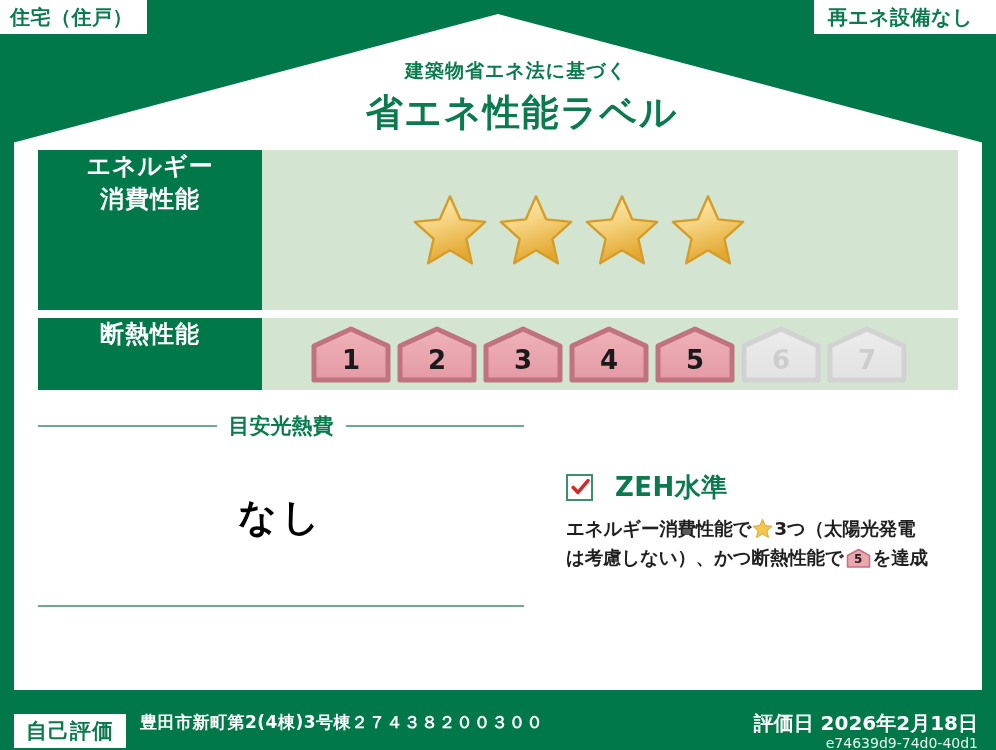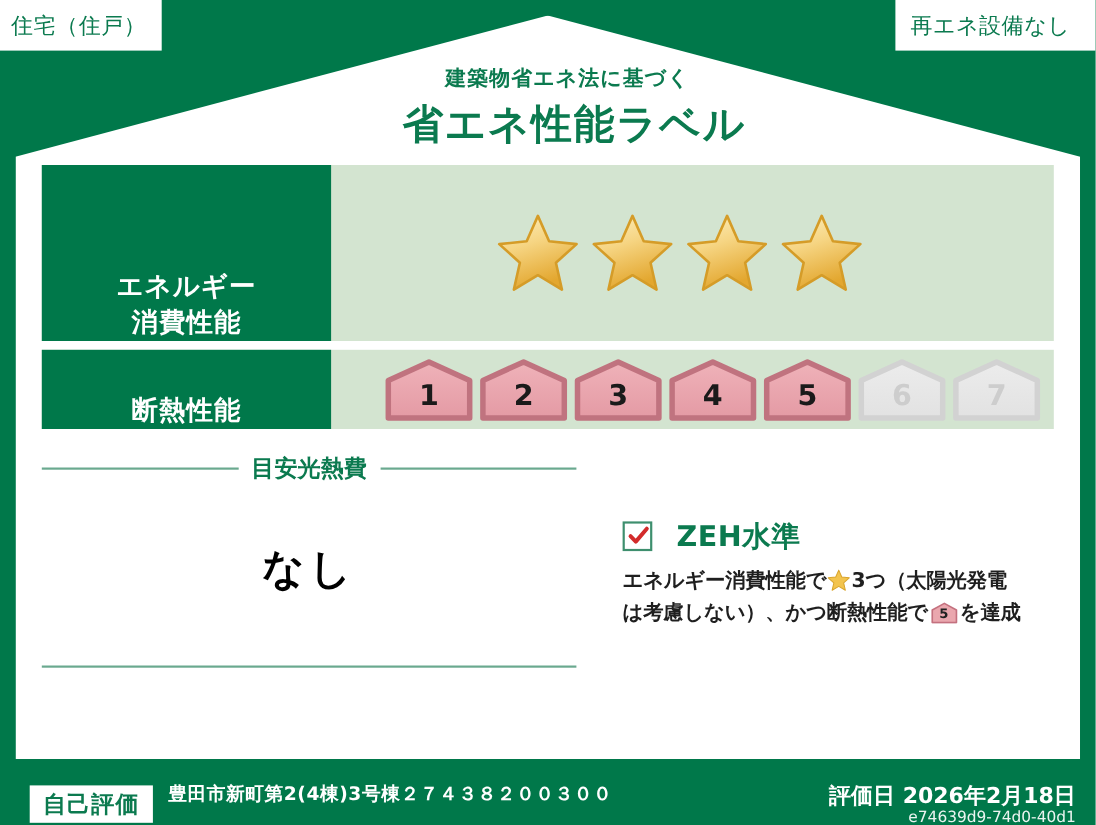--- a/index.html
+++ b/index.html
@@ -9,25 +9,25 @@
     font-family:"DejaVu Sans","Liberation Sans",sans-serif;
     overflow:hidden;
     position:relative;
   }
 
   
   .corner-tag{
     position:absolute;top:0;
     background:#ffffff;
     color:#0b7a4f;
-    font-weight:normal;
+    font-weight:bold;
     font-size:20px;
     letter-spacing:.5px;
     display:flex;align-items:center;
-    height:46px;
+    height:34px;
     z-index:6;
   }
   #tag-left{left:0;padding:0 14px 0 10px;}
   #tag-right{right:0;padding:0 23px 0 14px;}
 
   
   .house{
     position:absolute;
     left:14px;right:14px;top:14px;bottom:60px;
     background:#ffffff;
@@ -42,24 +42,24 @@
     color:#0b7a4f;
   }
   #title-sub{font-size:19px;font-weight:bold;letter-spacing:1px;padding-left:36px;}
   #title-main{font-size:37px;font-weight:bold;letter-spacing:1.5px;margin-top:4px;margin-left:48px;}
 
   
   .rows{position:absolute;left:38px;top:150px;width:920px;z-index:5;}
   .rate-row{display:flex;height:160px;margin-bottom:8px;background:#d3e4d0;}
   .rate-row.thin{height:72px;}
   .row-label{
-    width:263px;flex:none;
+    width:224px;flex:none;
     background:#00784a;color:#fff;
     display:flex;flex-direction:column;
-    align-items:center;justify-content:flex-end;
+    align-items:center;justify-content:flex-start;
     font-weight:bold;font-size:24px;line-height:1.38;
     letter-spacing:1px;
   }
   .row-body{flex:1;display:flex;align-items:center;}
 
   
   .stars{display:flex;gap:10px;padding-left:150px;}
   .star{width:76px;height:76px;display:block;}
 
   
@@ -115,21 +115,21 @@
   .inline-house svg{position:absolute;inset:0;width:25px;height:20px;}
   .inline-house span{
     position:absolute;inset:0;display:flex;
     align-items:center;justify-content:center;
     font-size:12px;font-weight:bold;color:#222;padding-top:4px;
     box-sizing:border-box;
   }
 
   
   .footer{
-    position:absolute;left:13px;right:0;bottom:0;height:48px;
+    position:absolute;left:0;right:0;bottom:0;height:48px;
     z-index:7;color:#ffffff;
   }
   #eval-badge{
     position:absolute;left:14px;top:12px;
     background:#ffffff;color:#0b7a4f;
     font-weight:bold;font-size:21px;
     padding:3px 12px;letter-spacing:1px;
   }
   #address{
     position:absolute;left:140px;top:10px;width:540px;

